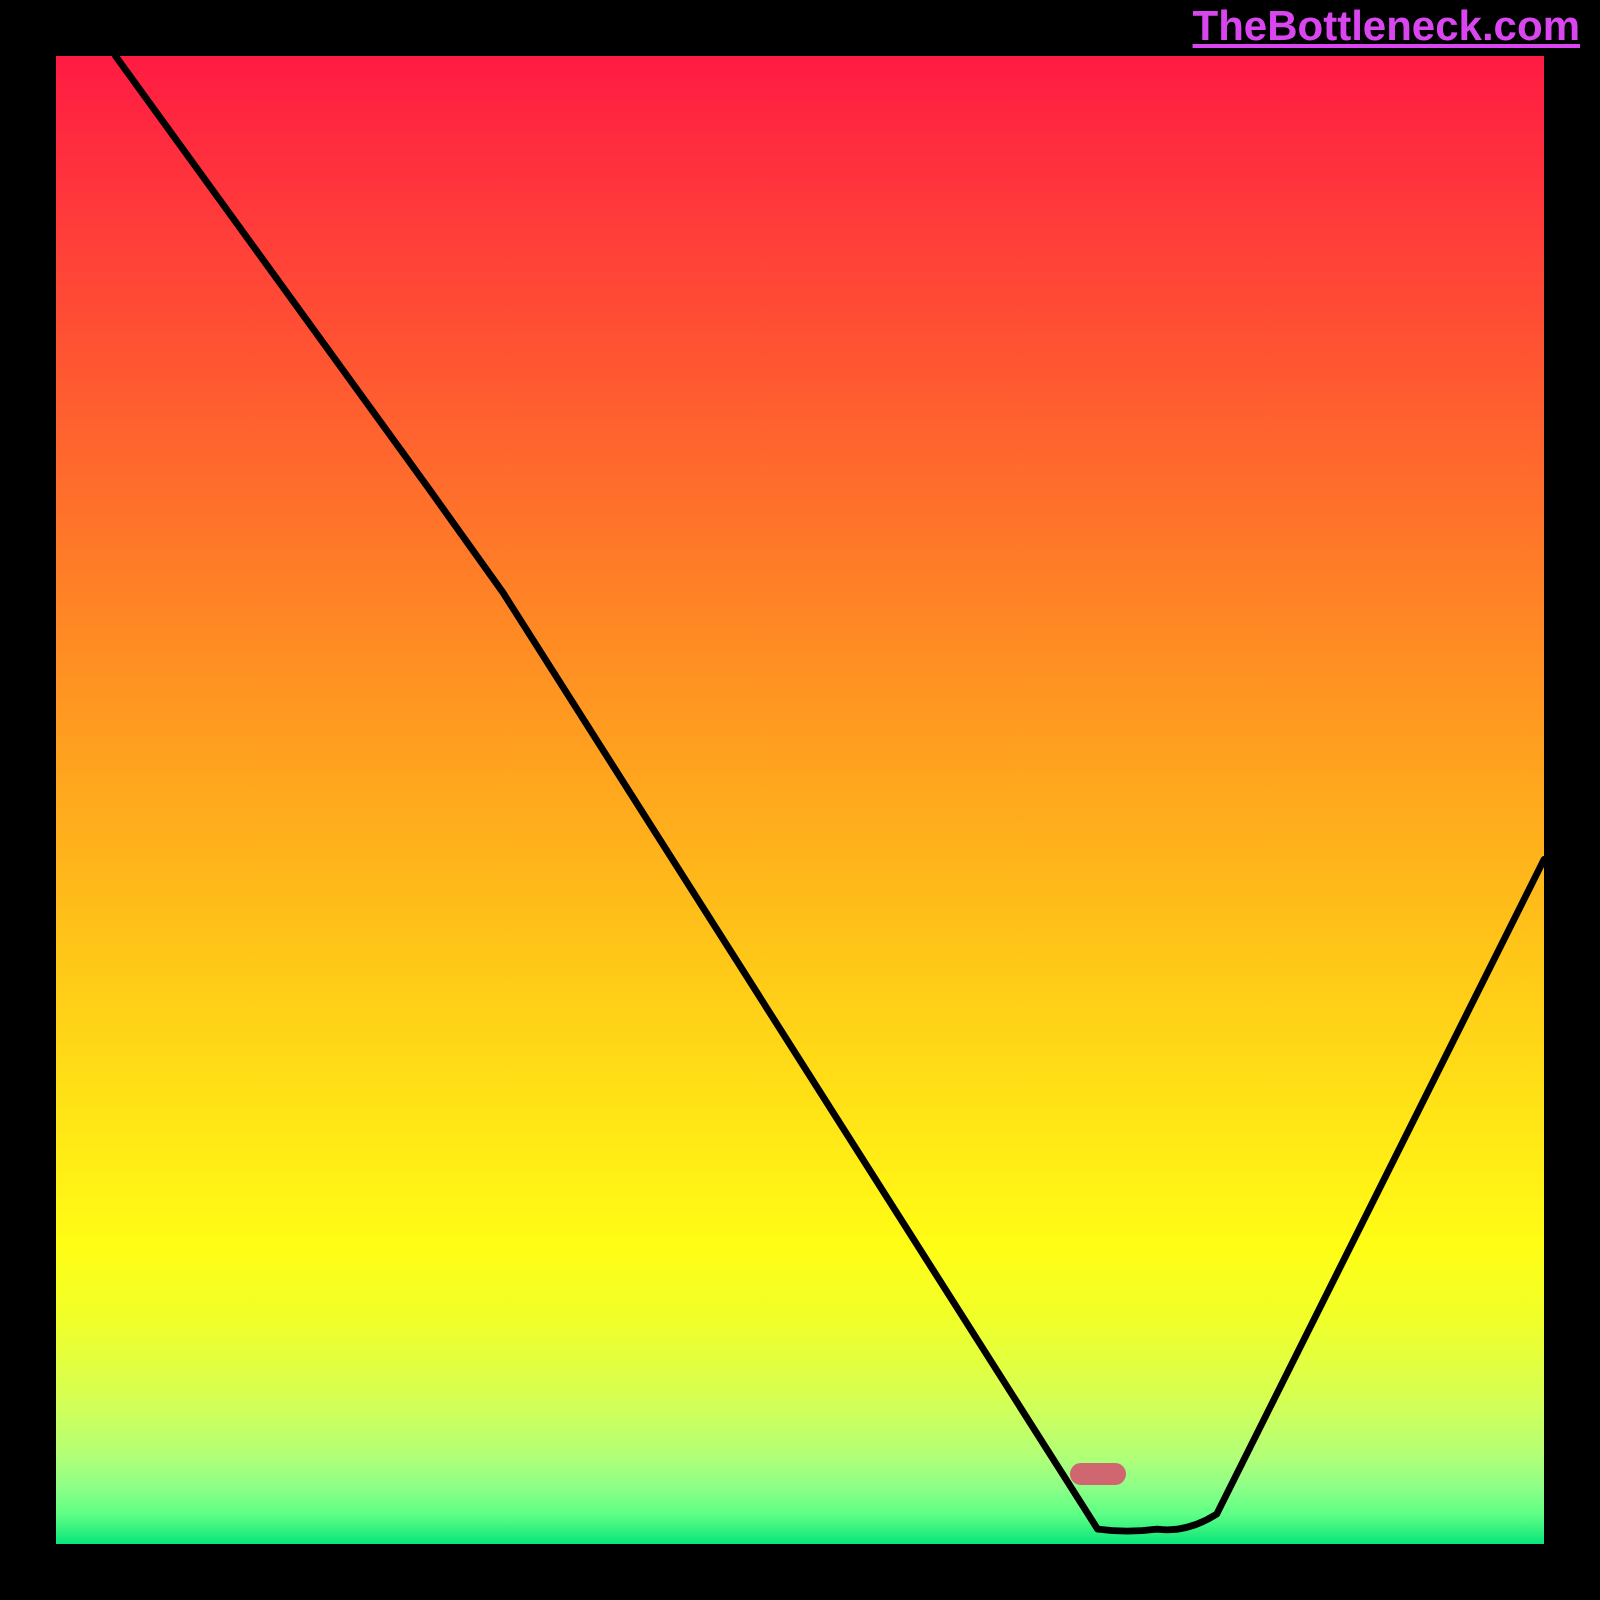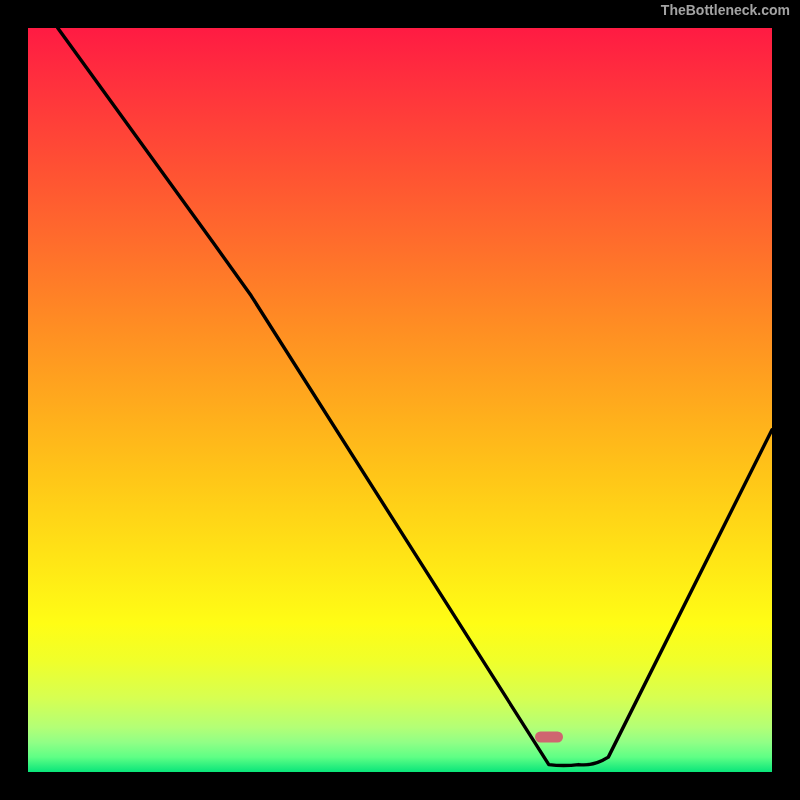--- a/index.html
+++ b/index.html
@@ -65,24 +65,25 @@
     height: 11px;
     background: #cf6670;
     border-radius: 999px;
     transform: translate(-50%, -50%);
   }
   .watermark {
     position: absolute;
     top: 2px;
     right: 10px;
     font-family: Arial, Helvetica, sans-serif;
-    font-size: 14px;
+    font-size: 21px;
     font-weight: 600;
     letter-spacing: 0px;
-    color: #a3a3a3;
+    color: #d946ef;
+    text-decoration: underline;
   }
 </style>
 </head>
 <body>
 
 <div class="frame">
 
   <div class="plot">
     <div class="gradient" style="--c0: #ff1b43; --c10: #ff383b; --c20: #ff5432; --c30: #ff702b; --c40: #ff8d23; --c50: #ffa91d; --c60: #ffc518; --c70: #ffe116; --c80: #fffd15; --c85: #f0ff2a; --c90: #d7ff51; --c94: #b3ff76; --c96: #91ff86; --c98: #5fff85; --c100: #09e57a;"></div>
 

